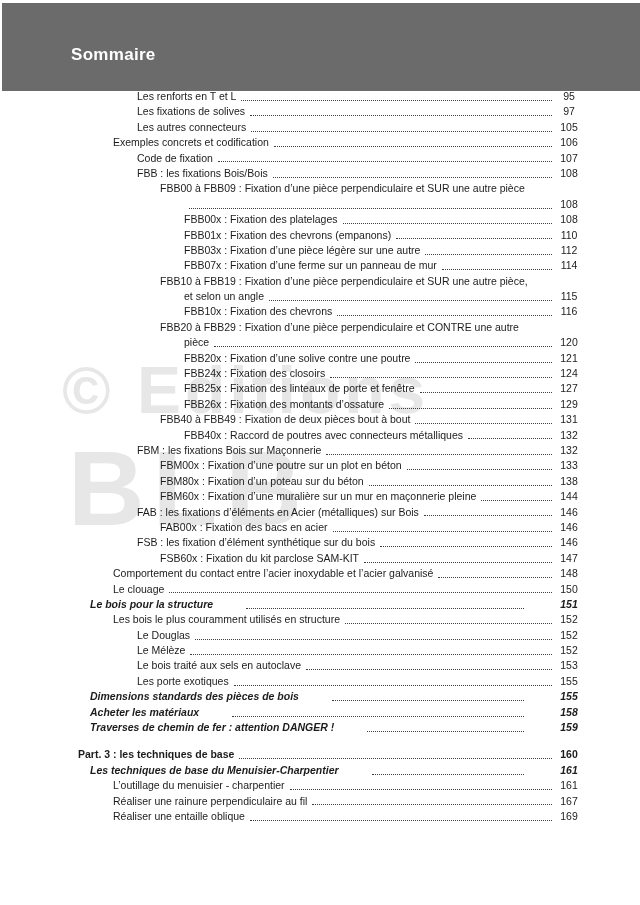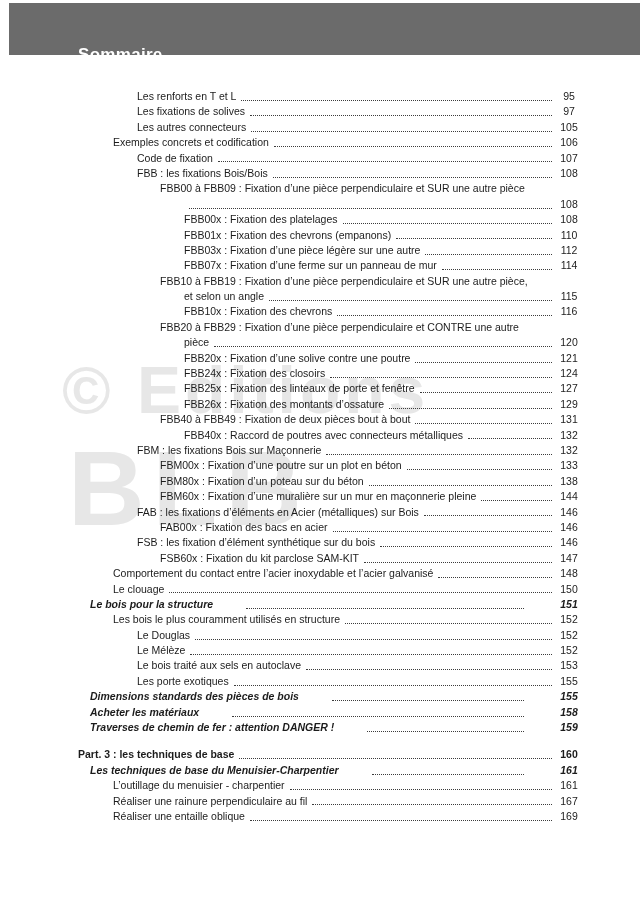--- a/index.html
+++ b/index.html
@@ -7,22 +7,22 @@
     position: relative;
     width: 640px;
     height: 905px;
     background: #ffffff;
     overflow: hidden;
     font-family: "Liberation Sans", "DejaVu Sans", sans-serif;
     color: #1c1c1c;
   }
   .header-band {
     position: absolute;
-    top: 3px; left: 9px; right: 0;
-    height: 52px;
+    top: 3px; left: 2px; right: 0;
+    height: 88px;
     background: #6b6b6b;
   }
   .header-title {
     position: absolute;
     left: 69px;
     top: 42px;
     font-size: 17px;
     font-weight: bold;
     color: #ffffff;
     letter-spacing: 0.3px;

